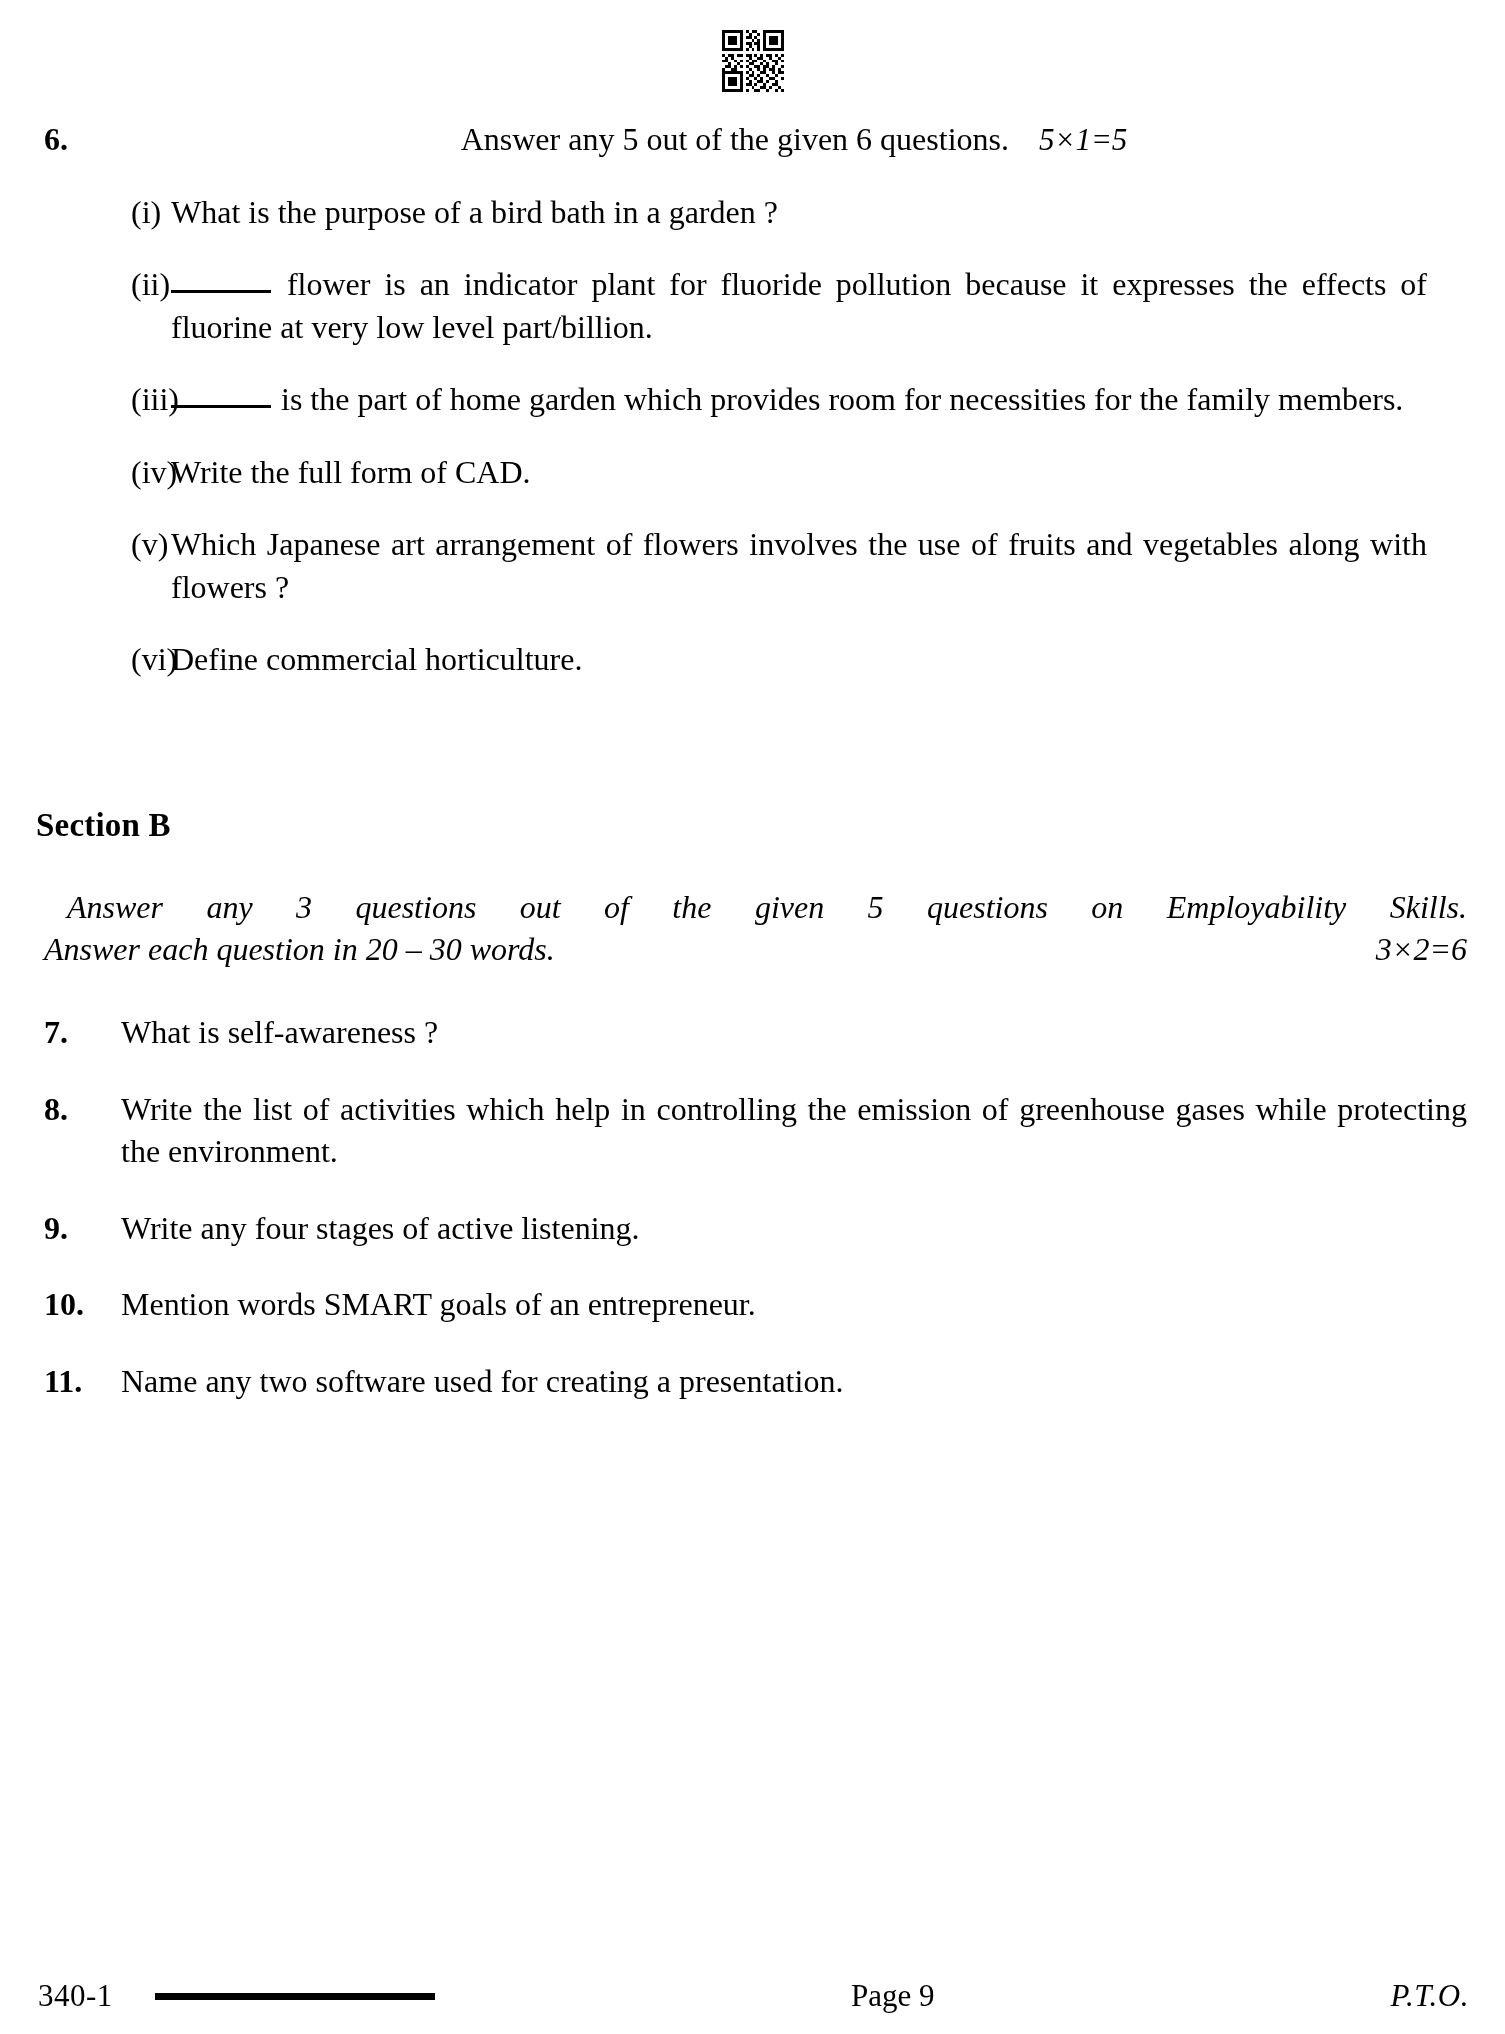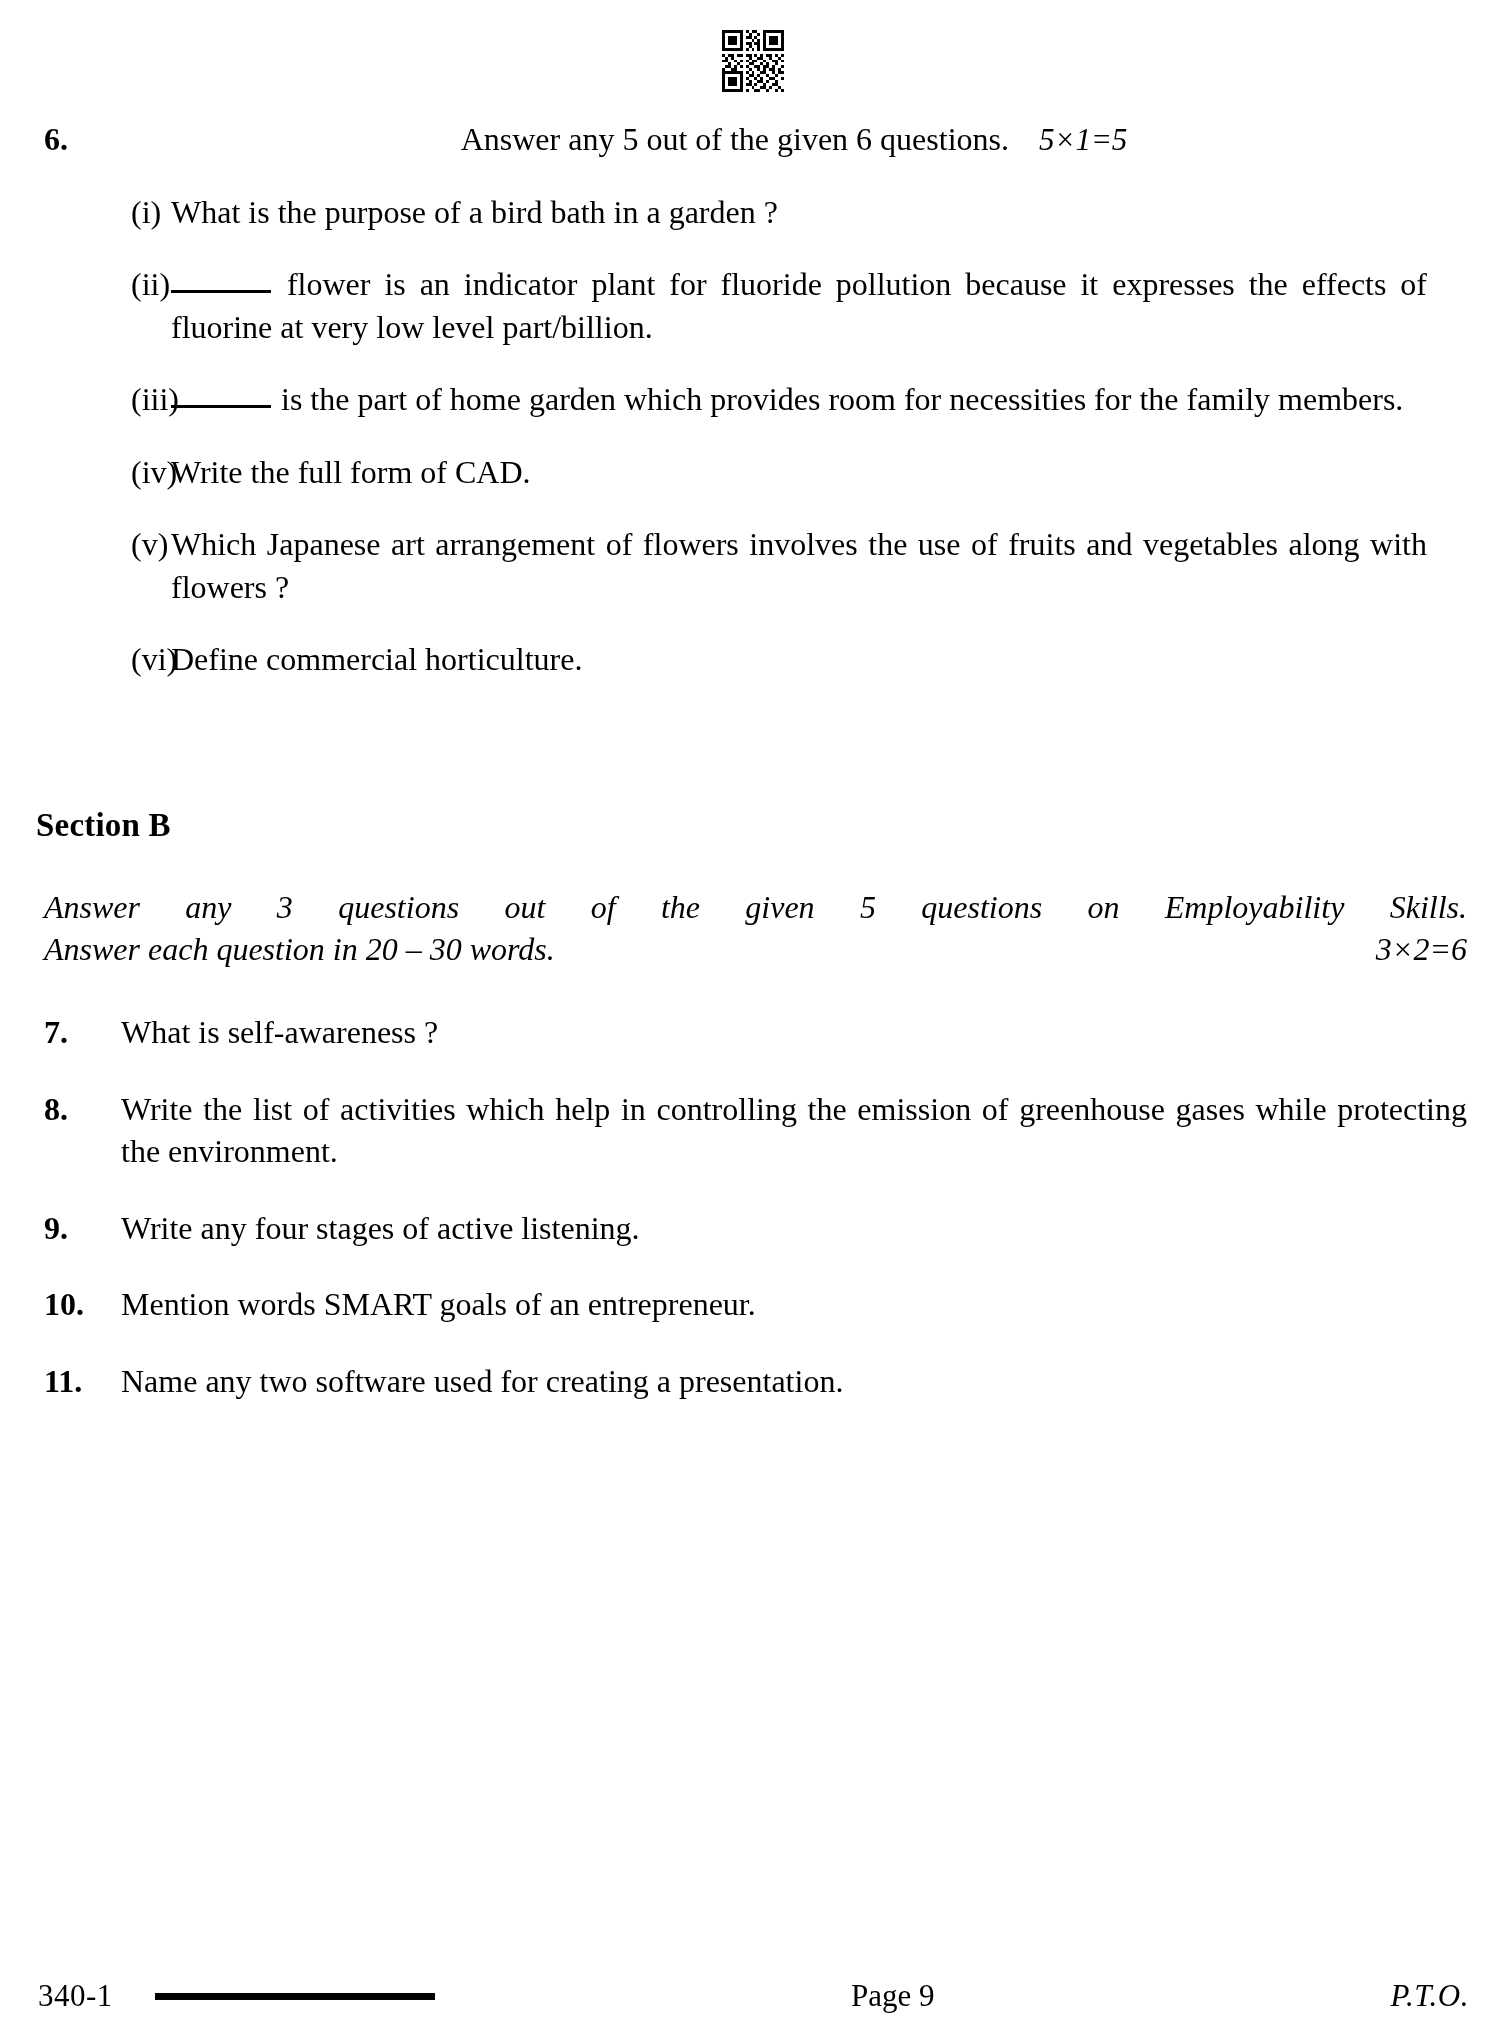--- a/index.html
+++ b/index.html
@@ -147,20 +147,21 @@
     margin-top: 42px;
     font-style: italic;
     font-size: 32px;
     line-height: 1.33;
     padding-left: 8px;
     padding-right: 2px;
   }
   .instr-line1 {
     text-align: justify;
     text-align-last: justify;
+    margin-left: 23px;
   }
   .instr-line2 {
     display: flex;
     justify-content: space-between;
     align-items: flex-start;
     font-style: italic;
   }
 
   .qblock-7 { margin-top: 40px; }
   .qblock    { margin-top: 34px; }

